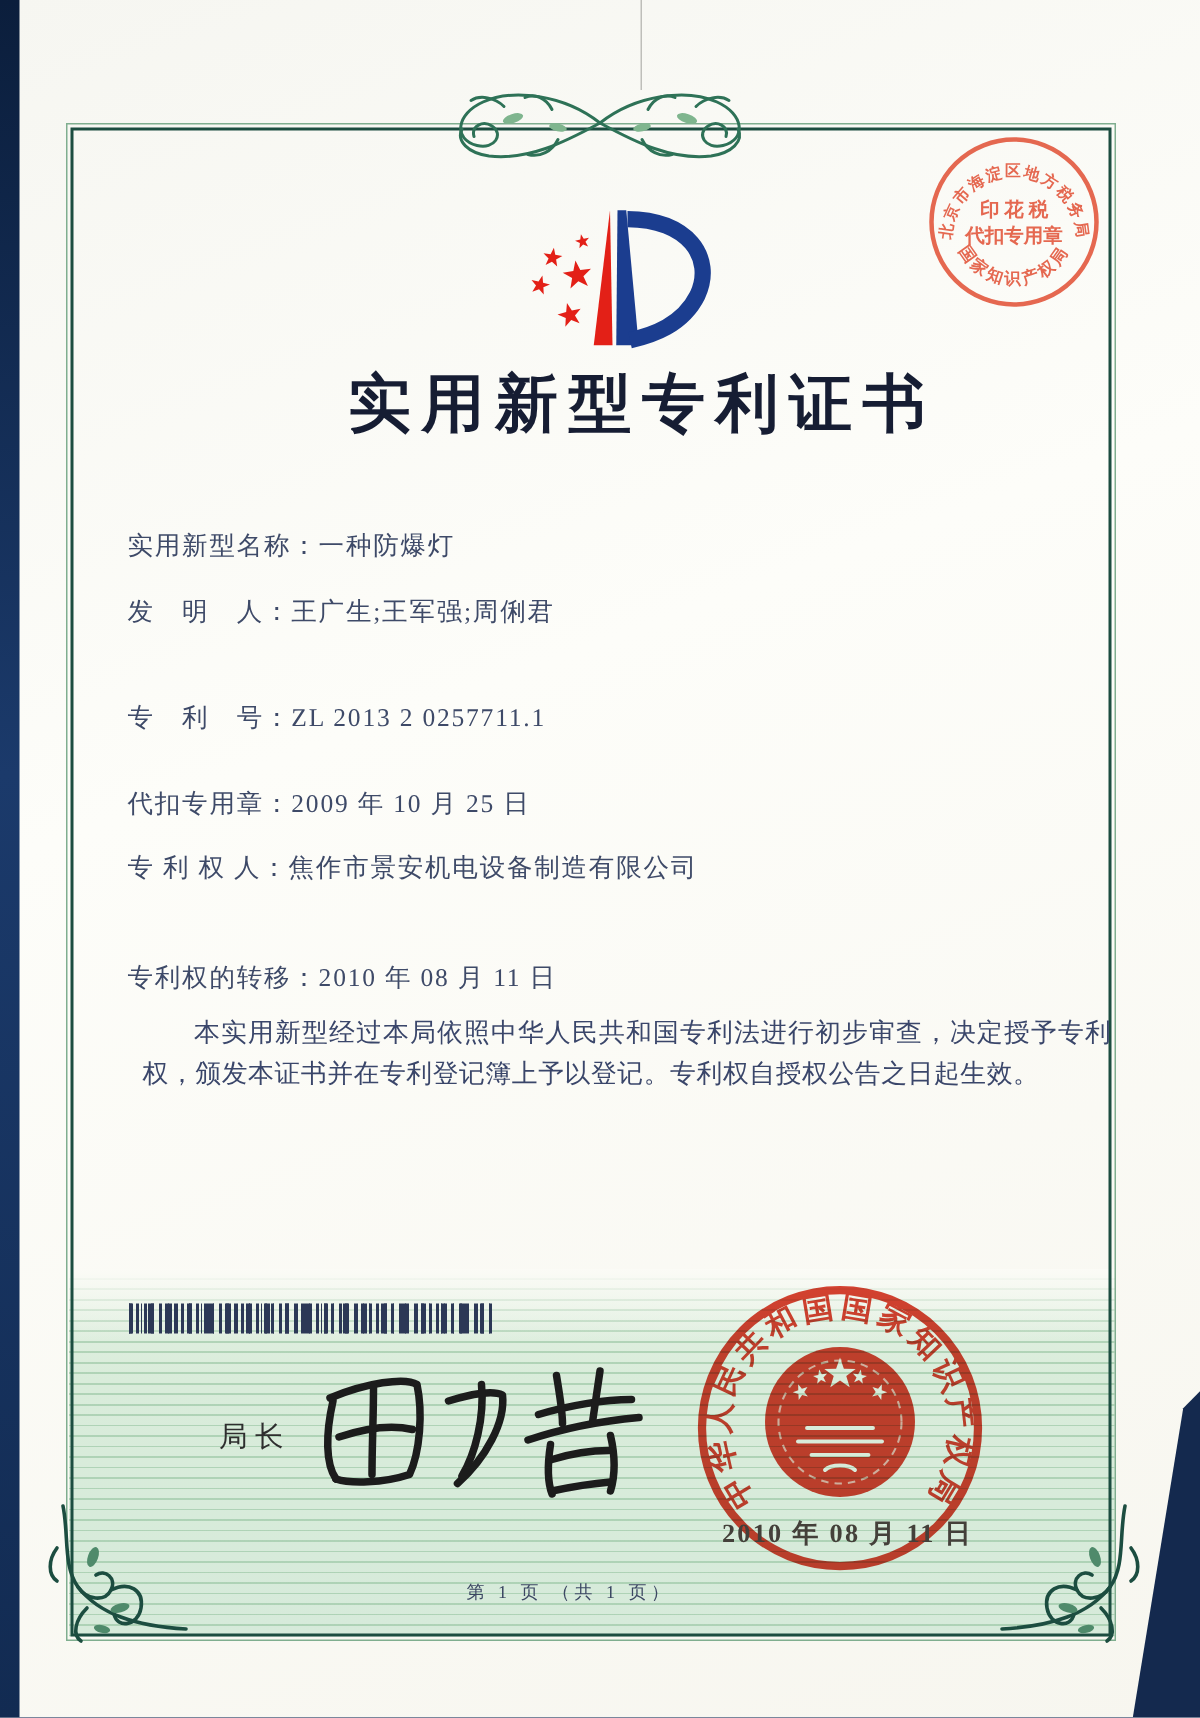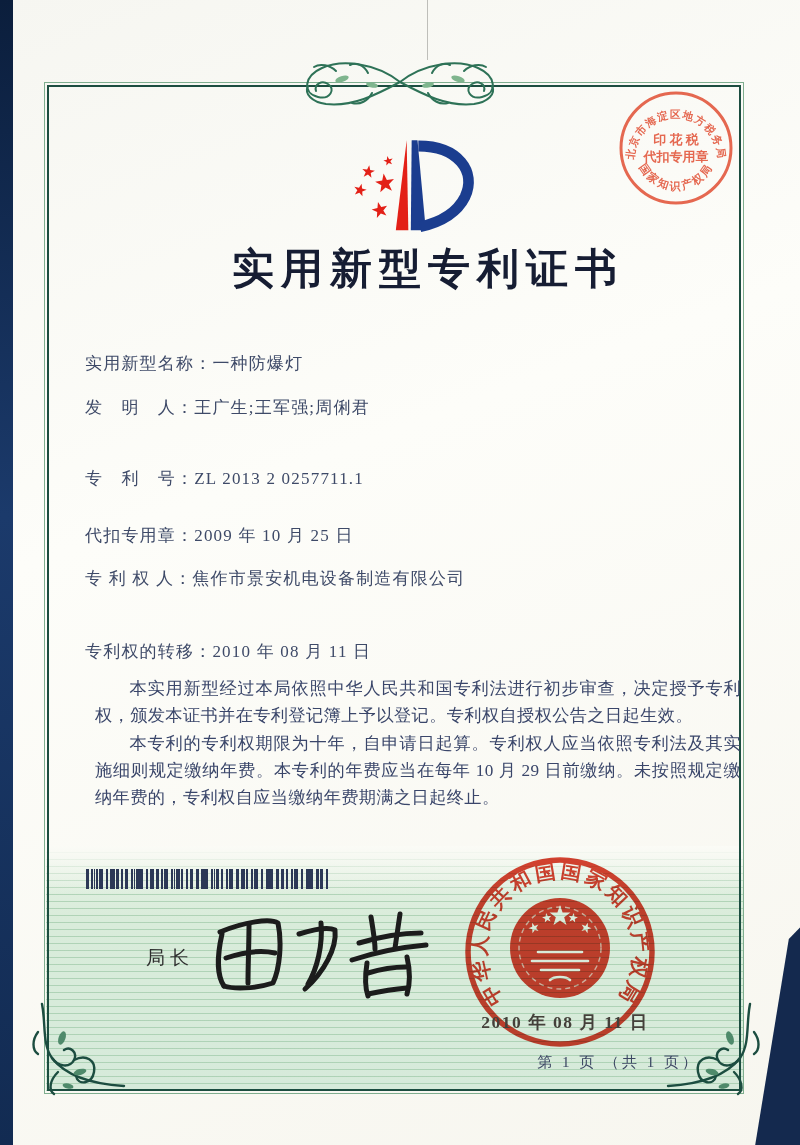--- a/index.html
+++ b/index.html
@@ -78,22 +78,22 @@
     position:absolute;left:146px;top:945px;z-index:4;
     font-size:19px;letter-spacing:5px;color:#2e2e2e;
   }
   .signature{position:absolute;left:202px;top:898px;z-index:4;}
   .seal{position:absolute;left:460px;top:852px;z-index:5;opacity:.92;mix-blend-mode:multiply;}
   .seal-date{
     position:absolute;left:470px;top:1010px;width:190px;z-index:6;text-align:center;
     font-size:17.5px;letter-spacing:1.5px;color:#44403a;font-weight:700;white-space:nowrap;
   }
   .footer{
-    position:absolute;left:60px;top:1053px;width:640px;z-index:4;text-align:right;
-    font-size:15px;letter-spacing:3px;color:#3c4763;
+    position:absolute;left:60px;top:1053px;width:640px;z-index:4;text-align:center;
+    font-size:12px;letter-spacing:3px;color:#3c4763;
   }
   .st-red{fill:#e2543a;}
   .seal-red{fill:#d93320;}
 </style>
 </head>
 <body>
 
 <div class="paper">
 
   <div class="crease"></div>
@@ -191,21 +191,20 @@
     <div class="frow" style="top:352px"><span>实用新型名称：</span><span>一种防爆灯</span></div>
     <div class="frow" style="top:396px"><span>发　明　人：</span><span>王广生;王军强;周俐君</span></div>
     <div class="frow" style="top:467px"><span>专　利　号：</span><span>ZL 2013 2 0257711.1</span></div>
     <div class="frow" style="top:524px"><span>代扣专用章：</span><span>2009 年 10 月 25 日</span></div>
     <div class="frow" style="top:567px"><span>专 利 权 人：</span><span>焦作市景安机电设备制造有限公司</span></div>
     <div class="frow" style="top:640px"><span>专利权的转移：</span><span>2010 年 08 月 11 日</span></div>
   </div>
 
   <div class="body-text">
     <p>本实用新型经过本局依照中华人民共和国专利法进行初步审查，决定授予专利权，颁发本证书并在专利登记簿上予以登记。专利权自授权公告之日起生效。</p>
-    <p>本专利的专利权期限为十年，自申请日起算。专利权人应当依照专利法及其实施细则规定缴纳年费。本专利的年费应当在每年 10 月 29 日前缴纳。未按照规定缴纳年费的，专利权自应当缴纳年费期满之日起终止。</p>
   </div>
 
   <div class="barcode"></div>
 
   <div class="sig-label">局长</div>
   <svg class="signature" width="238" height="114" viewBox="0 0 238 114" aria-label="田力普">
     <g stroke="#1c1c1c" stroke-width="5" fill="none" stroke-linecap="round" stroke-linejoin="round">
       <path d="M20,36 C15,58 15,78 22,88"></path>
       <path d="M18,34 C42,24 68,20 76,25 C80,44 78,70 71,85 C53,91 31,91 22,88"></path>
       <path d="M24,60 C42,54 60,52 73,55"></path>

